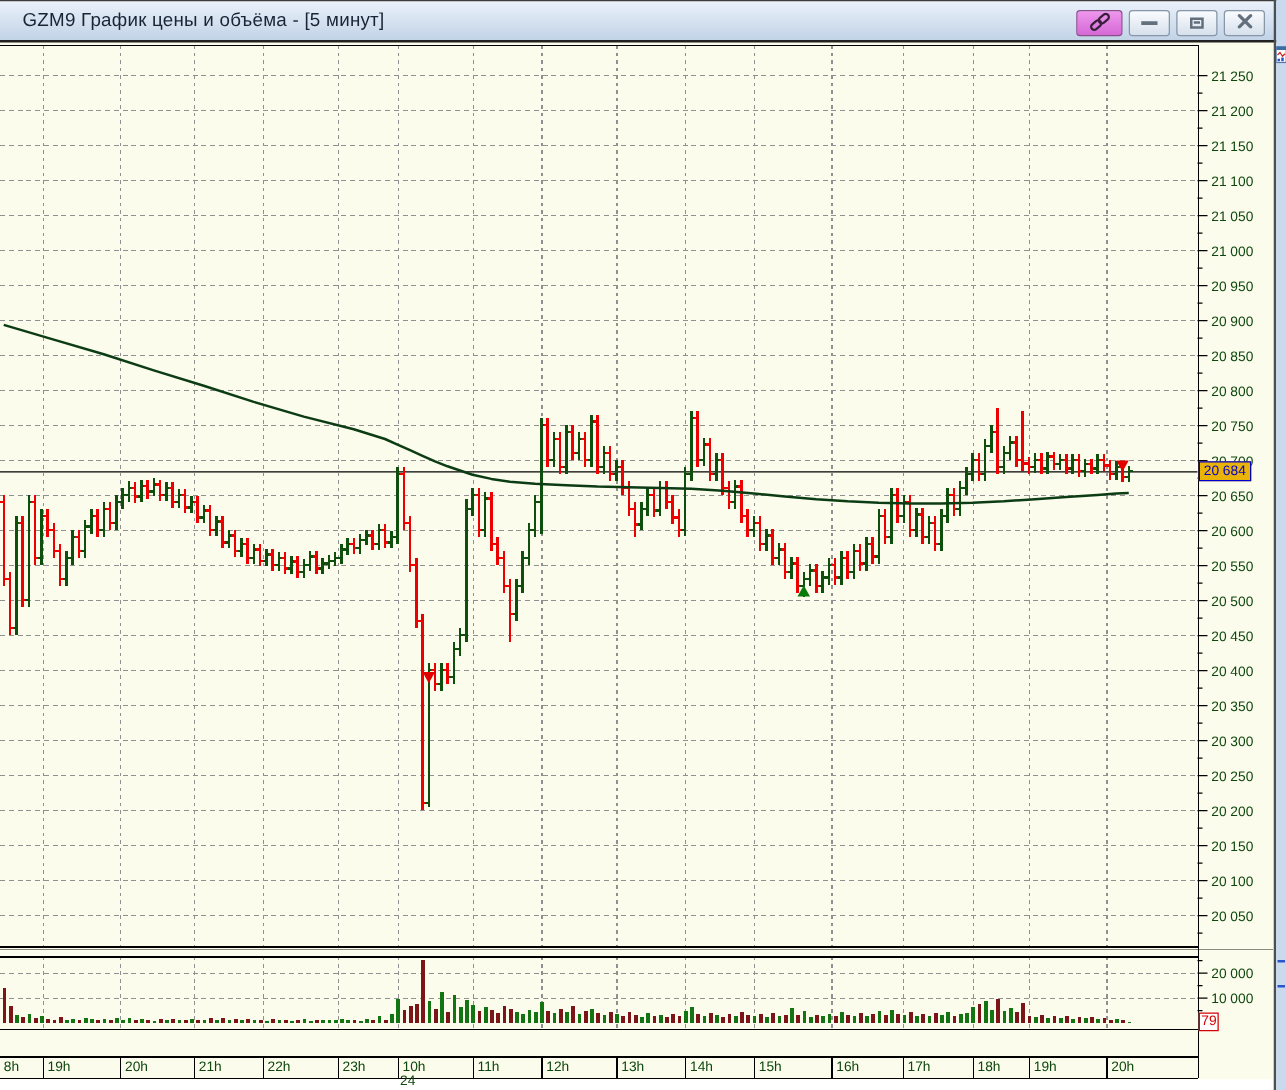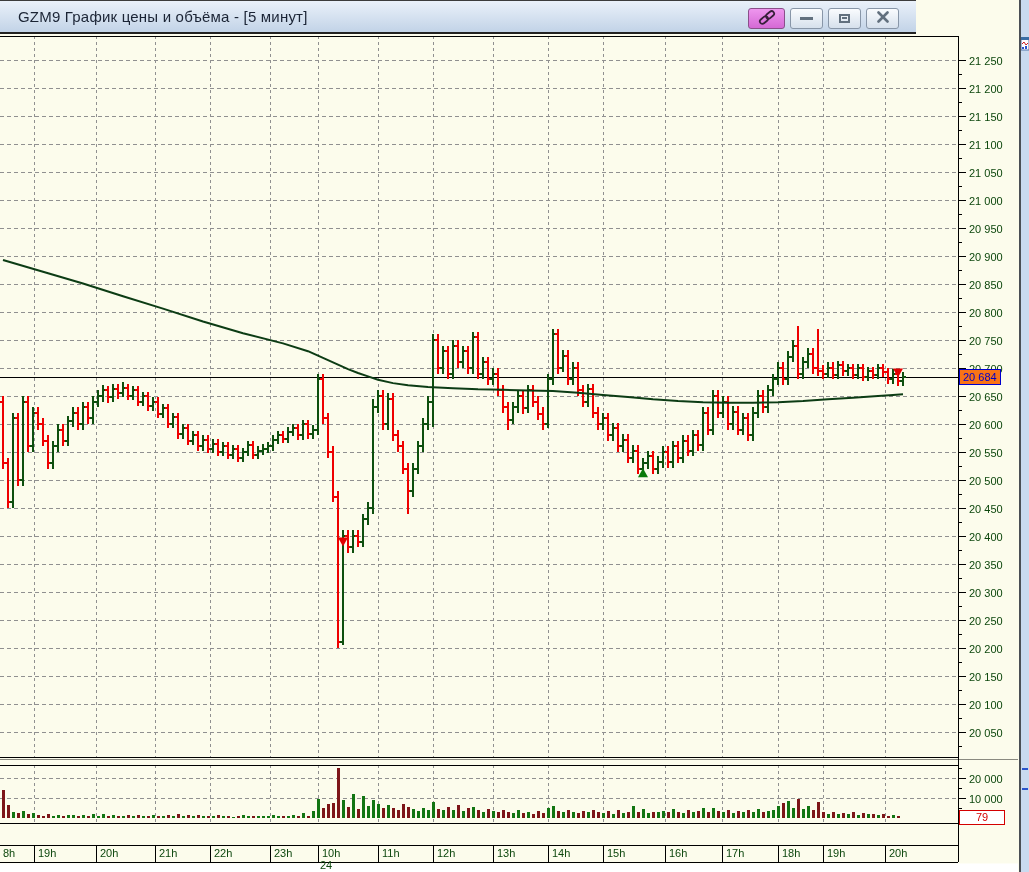--- a/index.html
+++ b/index.html
@@ -1,38 +1,38 @@
 <!DOCTYPE html>
 <html><head>
 <meta charset="utf-8">
 <style>
   html,body{margin:0;padding:0;}
   body{width:1029px;height:872px;font-family:"Liberation Sans",sans-serif;background:#fcfcec;overflow:hidden;}
   .window{position:relative;width:1029px;height:872px;background:#fcfcec;}
   
-  .titlebar{position:absolute;left:0;top:0;width:916px;height:34px;
+  .titlebar{position:absolute;left:0;top:0;width:1029px;height:34px;
     background:linear-gradient(#eaf1fa,#c2d3e7);
     border-top:1px solid #3c3c3c;border-bottom:2px solid #222;box-sizing:border-box;
     display:flex;align-items:center;}
   .titlebar .title{margin-left:18px;font-size:15px;color:#1b2435;letter-spacing:0.2px;}
   .tb-buttons{position:absolute;right:17px;top:7px;display:flex;gap:5px;}
   .tb-btn{width:33px;height:21px;border:1px solid #8896a8;border-radius:3px;
     background:linear-gradient(#fafcfe,#d6e0ec);display:flex;align-items:center;justify-content:center;
     box-sizing:border-box;padding:0;cursor:pointer;}
   .tb-btn.pink{width:37px;background:linear-gradient(#ee96ee,#d569d5);border-color:#8a4f8a;}
   .glyph-min{width:13px;height:3px;background:#62707e;}
   .glyph-restore{width:11px;height:9px;border:2px solid #62707e;box-sizing:border-box;position:relative;}
   .glyph-restore::after{content:"";position:absolute;left:1px;top:1px;width:5px;height:2px;background:#62707e;}
   
   #chart-svg{position:absolute;left:0;top:35px;}
   svg text{font-family:"Liberation Sans",sans-serif;font-size:11px;}
   
   .price-tag{position:absolute;left:959px;top:369px;padding:0 3px;font-size:11px;
-    color:#0000cc;background:#f97316;border:1px solid #0000cc;line-height:14px;}
-  .vol-tag{position:absolute;left:959px;top:810px;padding:0 16px;font-size:11px;
+    color:#0000cc;background:#eab308;border:1px solid #0000cc;line-height:14px;}
+  .vol-tag{position:absolute;left:959px;top:810px;padding:0 1px;font-size:11px;
     color:#d40000;background:#ffffff;border:1px solid #d40000;line-height:13px;}
   .date-tag{position:absolute;left:320px;top:859px;font-size:11px;color:#0d470d;}
   
   .v-divider{position:absolute;left:1019px;top:0;width:2px;height:872px;background:#4a4f55;}
   .side-strip{position:absolute;left:1021px;top:0;width:8px;height:872px;background:#c9daef;}
   .side-strip .mini-icon{position:absolute;left:0px;top:37px;}
   .blue-dash{position:absolute;left:1px;width:6px;height:2px;background:#2a55cc;}
 </style>
 </head>
 <body>

